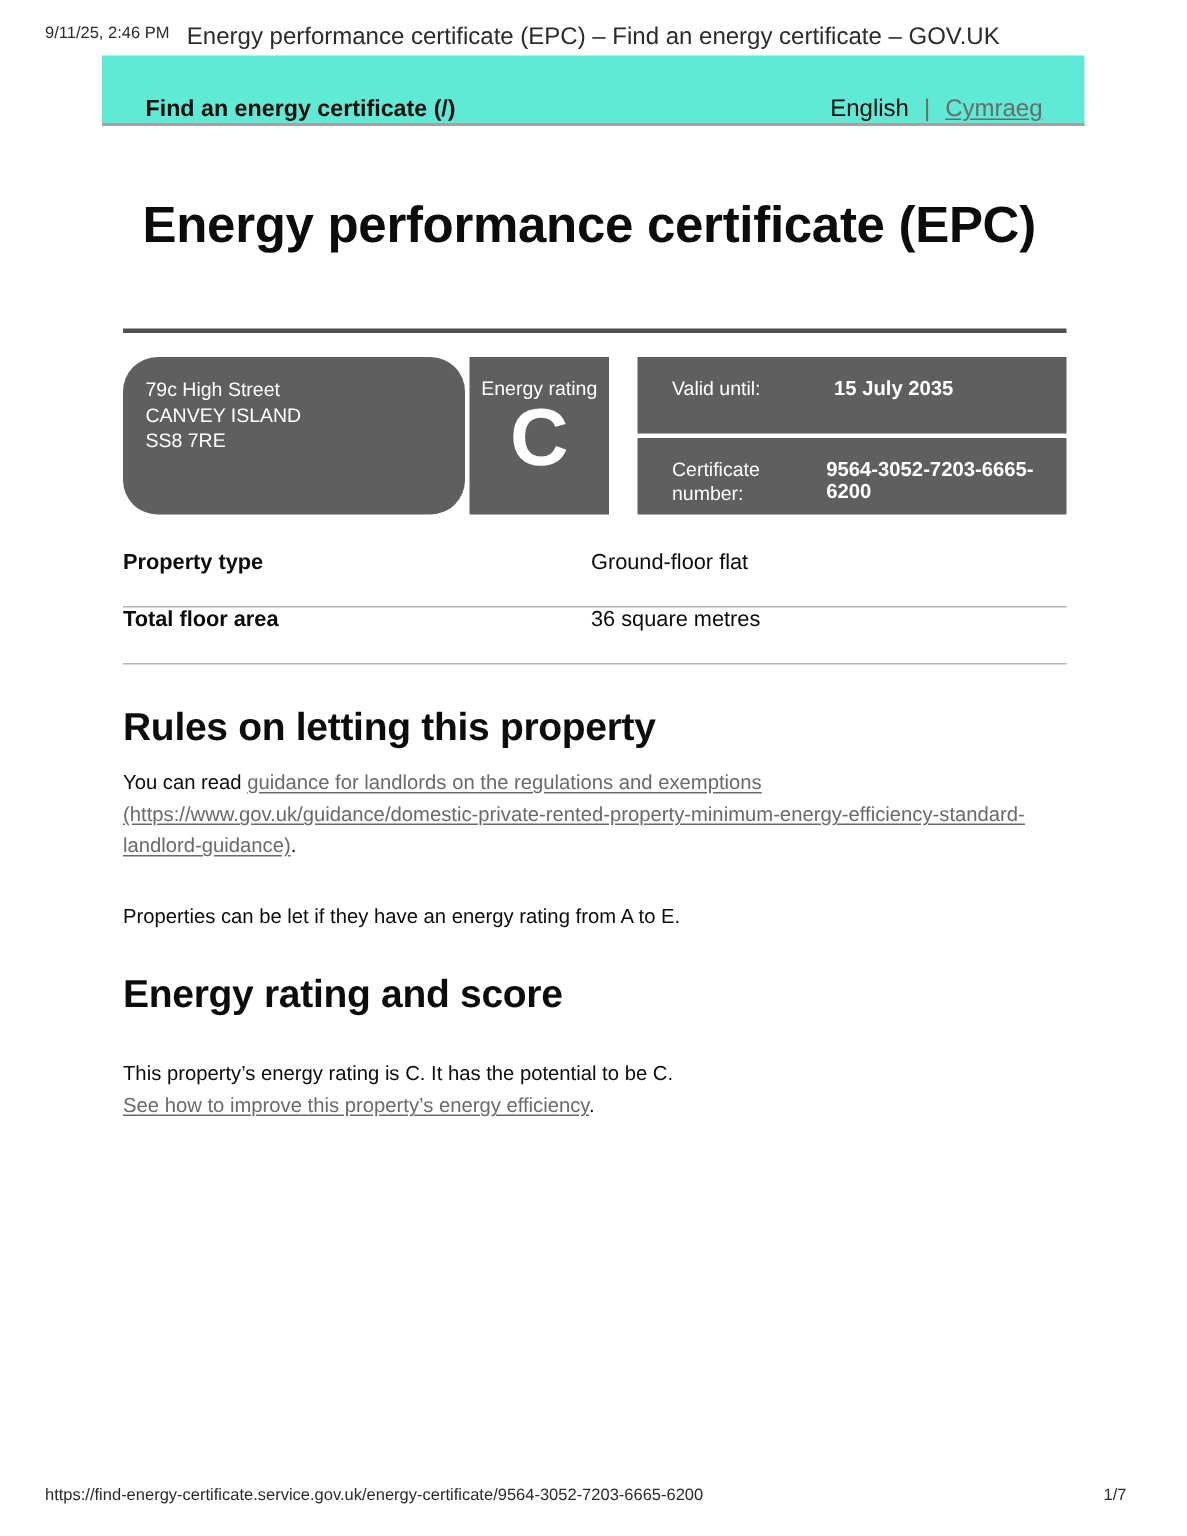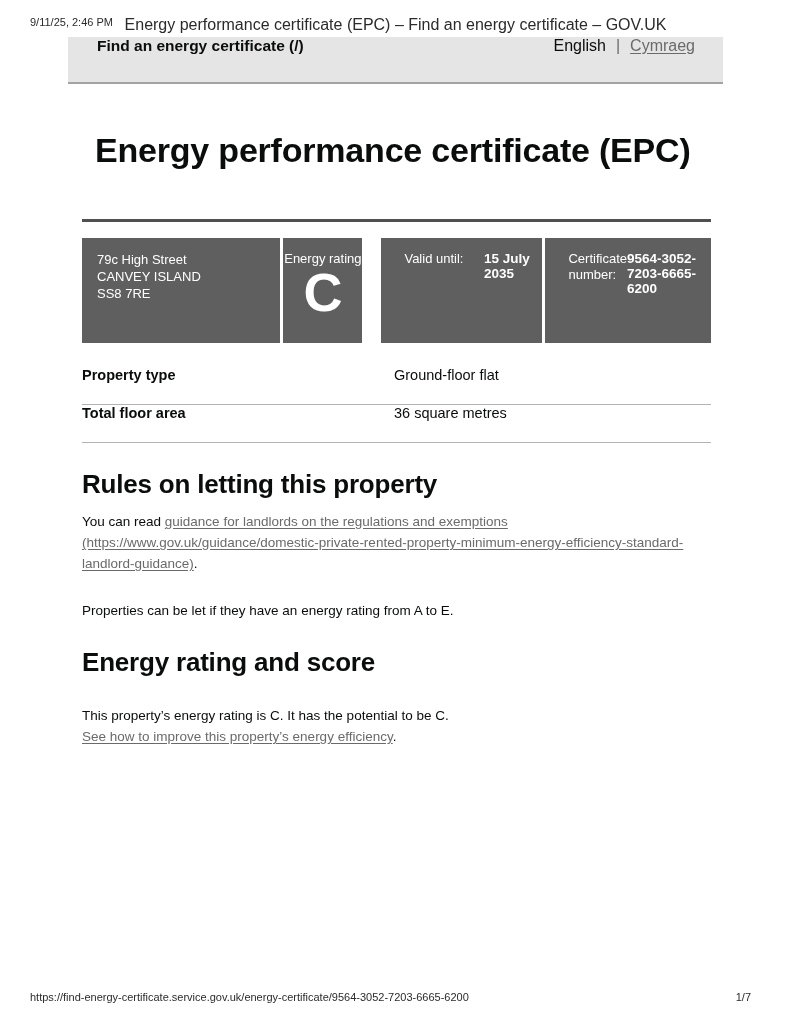--- a/index.html
+++ b/index.html
@@ -27,23 +27,23 @@
   .print-footer {
     position: absolute; top: 991px; left: 30px; right: 40px;
     display: flex; justify-content: space-between;
     font-size: 11px; color: #2b2b2b;
   }
 
   
   .band {
     position: absolute; top: 37px; left: 68px;
     width: 655px; height: 47px;
-    background: #e5e5e5;
+    background: #5eead4;
     border-bottom: 2px solid #a3a3a3;
-    display: flex; align-items: flex-start; justify-content: space-between;
+    display: flex; align-items: flex-end; justify-content: space-between;
     padding: 0 28px 0 29px;
   }
   .service-name {
     font-size: 15.5px; font-weight: bold; color: #0b0c0c;
     text-decoration: none; cursor: pointer;
   }
   .lang-switch { font-size: 16px; color: #0b0c0c; }
   .lang-switch .sep { color: #6a6a6a; margin: 0 10px; }
   .lang-link {
     color: #6a6a6a; text-decoration: underline;
@@ -59,25 +59,25 @@
     font-size: 34px; line-height: 42px; font-weight: bold;
     letter-spacing: -0.2px;
   }
   .section-break {
     margin-top: 48px; height: 3px; background: #505050; border: 0;
   }
 
   
   .summary-box { margin-top: 16px; display: flex; gap: 3px; height: 105px; }
   .panel { background: #5f5f5f; color: #ffffff; }
-  .panel-address { width: 228px; padding: 13px 15px; font-size: 13px; line-height: 17px; }
+  .panel-address { width: 228px; padding: 13px 15px; font-size: 13px; line-height: 17px; border-radius: 23px; }
   .panel-rating { width: 93px; text-align: center; padding-top: 13px; }
   .panel-rating .rating-label { font-size: 13px; line-height: 16px; }
   .panel-rating .rating-letter { font-size: 54px; line-height: 50px; font-weight: bold; }
-  .panel-right { flex: 1; display: flex; flex-direction: row; gap: 3px; background: #ffffff; padding-left: 16px; }
+  .panel-right { flex: 1; display: flex; flex-direction: column; gap: 3px; background: #ffffff; padding-left: 16px; }
   .panel-row { flex: 1; display: flex; padding: 13px 0 0 23px; }
   .panel-row .row-label { width: 108px; font-size: 13px; line-height: 16px; }
   .panel-row .row-value { font-size: 13.5px; font-weight: bold; }
 
   
   .facts-table { margin-top: 24px; }
   .facts-row {
     display: flex; height: 38px; align-items: flex-start;
     border-bottom: 1px solid #b3b3b3;
     font-size: 14.5px;

